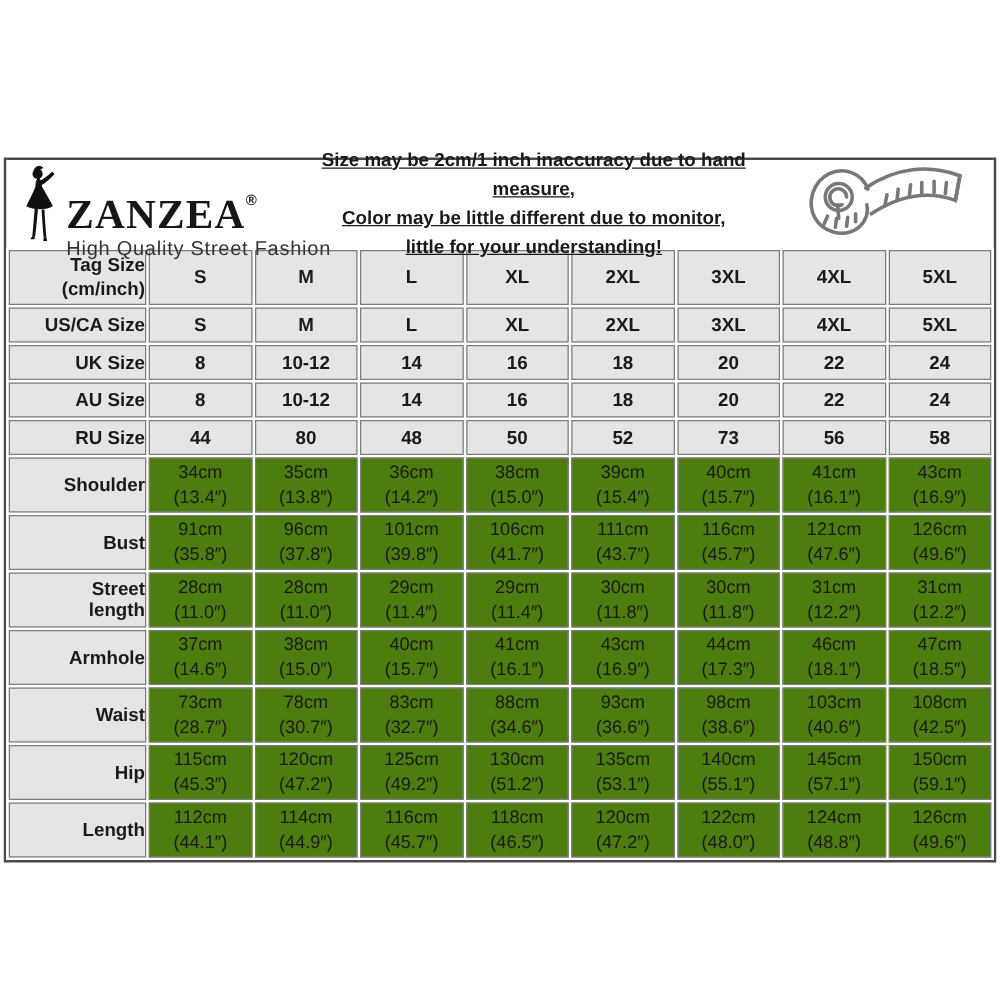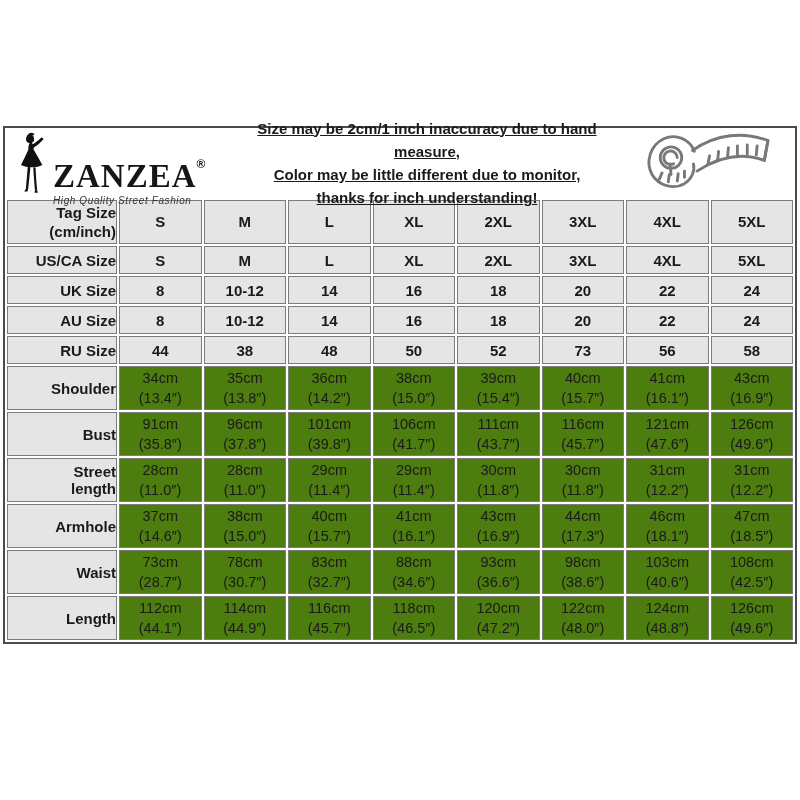--- a/index.html
+++ b/index.html
@@ -15,21 +15,21 @@
   .band { display:flex; align-items:center; height:70px; }
   .logo { width:232px; display:flex; align-items:center; padding-left:8px; box-sizing:border-box; }
   .logo svg { flex:0 0 auto; }
   .brandcol { margin-left:2px;margin-top:39px; }
   .brandline { white-space:nowrap; line-height:1; }
   .brand {
     font-family:"Liberation Serif", serif; font-weight:bold;
     font-size:33px; letter-spacing:1px; color:#161616;
   }
   .reg { font-size:12px; vertical-align:top; position:relative; top:-2px; font-family:"Liberation Sans",sans-serif; font-weight:bold;}
-  .tagline { font-size:10px; color:#333333; letter-spacing:0.6px; margin-top:2px; white-space:nowrap;font-style:italic; }
+  .tagline { font-size:16px; color:#333333; letter-spacing:0.6px; margin-top:2px; white-space:nowrap; }
   .notice { flex:1; text-align:center; font-weight:bold; font-size:15px; line-height:1.55;text-decoration:underline; }
   .tapewrap { width:178px; display:flex; justify-content:center; align-items:center; }
 
   
   table.sizes {
     width:100%; border-collapse:separate; border-spacing:2px;
     table-layout:fixed; background:#ffffff;
   }
   col.labelcol { width:110px; }
   .sizes th, .sizes td {
@@ -74,21 +74,21 @@
           <div class="brandline">
             <span class="brand">ZANZEA</span><span class="reg">®</span>
           </div>
           <div class="tagline">High Quality Street Fashion</div>
         </div>
       </div>
 
       <div class="notice">
         <div>Size may be 2cm/1 inch inaccuracy due to hand measure,</div>
         <div>Color may be little different due to monitor,</div>
-        <div>thanks for inch understanding!</div>
+        <div>little for your understanding!</div>
       </div>
 
       <div class="tapewrap">
         <svg width="152" height="70" viewBox="0 0 164 78" fill="none">
           <g stroke="#787878" stroke-width="3.2" stroke-linecap="round" fill="none">
             <path d="M69,26 C64,12 48,6 35,12 C20,19 14,38 22,52 C29,64 46,69 58,62 C66,57 70,48 68,40"></path>
             <circle cx="43" cy="33" r="12"></circle>
             <path d="M50,33 a7.5,7.5 0 1,0 -4,6.8 M42,40 l1,12"></path>
             <path d="M67,25 C94,6 124,4 151,14 L147,36 C122,27 98,31 72,48"></path>
             <path d="M151,14 L147,36"></path>
@@ -160,21 +160,21 @@
             <td class="shaded">14</td>
             <td class="shaded">16</td>
             <td class="shaded">18</td>
             <td class="shaded">20</td>
             <td class="shaded">22</td>
             <td class="shaded">24</td>
           </tr>
           <tr>
             <th>RU Size</th>
             <td class="shaded">44</td>
-            <td class="shaded">38</td>
+            <td class="shaded">80</td>
             <td class="shaded">48</td>
             <td class="shaded">50</td>
             <td class="shaded">52</td>
             <td class="shaded">73</td>
             <td class="shaded">56</td>
             <td class="shaded">58</td>
           </tr>
           <tr class="measure-row">
             <th>Shoulder</th>
             <td class="measure">34cm<br>(13.4″)</td>
@@ -224,20 +224,31 @@
             <td class="measure">73cm<br>(28.7″)</td>
             <td class="measure">78cm<br>(30.7″)</td>
             <td class="measure">83cm<br>(32.7″)</td>
             <td class="measure">88cm<br>(34.6″)</td>
             <td class="measure">93cm<br>(36.6″)</td>
             <td class="measure">98cm<br>(38.6″)</td>
             <td class="measure">103cm<br>(40.6″)</td>
             <td class="measure">108cm<br>(42.5″)</td>
           </tr>
           <tr class="measure-row">
+            <th>Hip</th>
+            <td class="measure">115cm<br>(45.3″)</td>
+            <td class="measure">120cm<br>(47.2″)</td>
+            <td class="measure">125cm<br>(49.2″)</td>
+            <td class="measure">130cm<br>(51.2″)</td>
+            <td class="measure">135cm<br>(53.1″)</td>
+            <td class="measure">140cm<br>(55.1″)</td>
+            <td class="measure">145cm<br>(57.1″)</td>
+            <td class="measure">150cm<br>(59.1″)</td>
+          </tr>
+          <tr class="measure-row">
             <th>Length</th>
             <td class="measure">112cm<br>(44.1″)</td>
             <td class="measure">114cm<br>(44.9″)</td>
             <td class="measure">116cm<br>(45.7″)</td>
             <td class="measure">118cm<br>(46.5″)</td>
             <td class="measure">120cm<br>(47.2″)</td>
             <td class="measure">122cm<br>(48.0″)</td>
             <td class="measure">124cm<br>(48.8″)</td>
             <td class="measure">126cm<br>(49.6″)</td>
           </tr>

